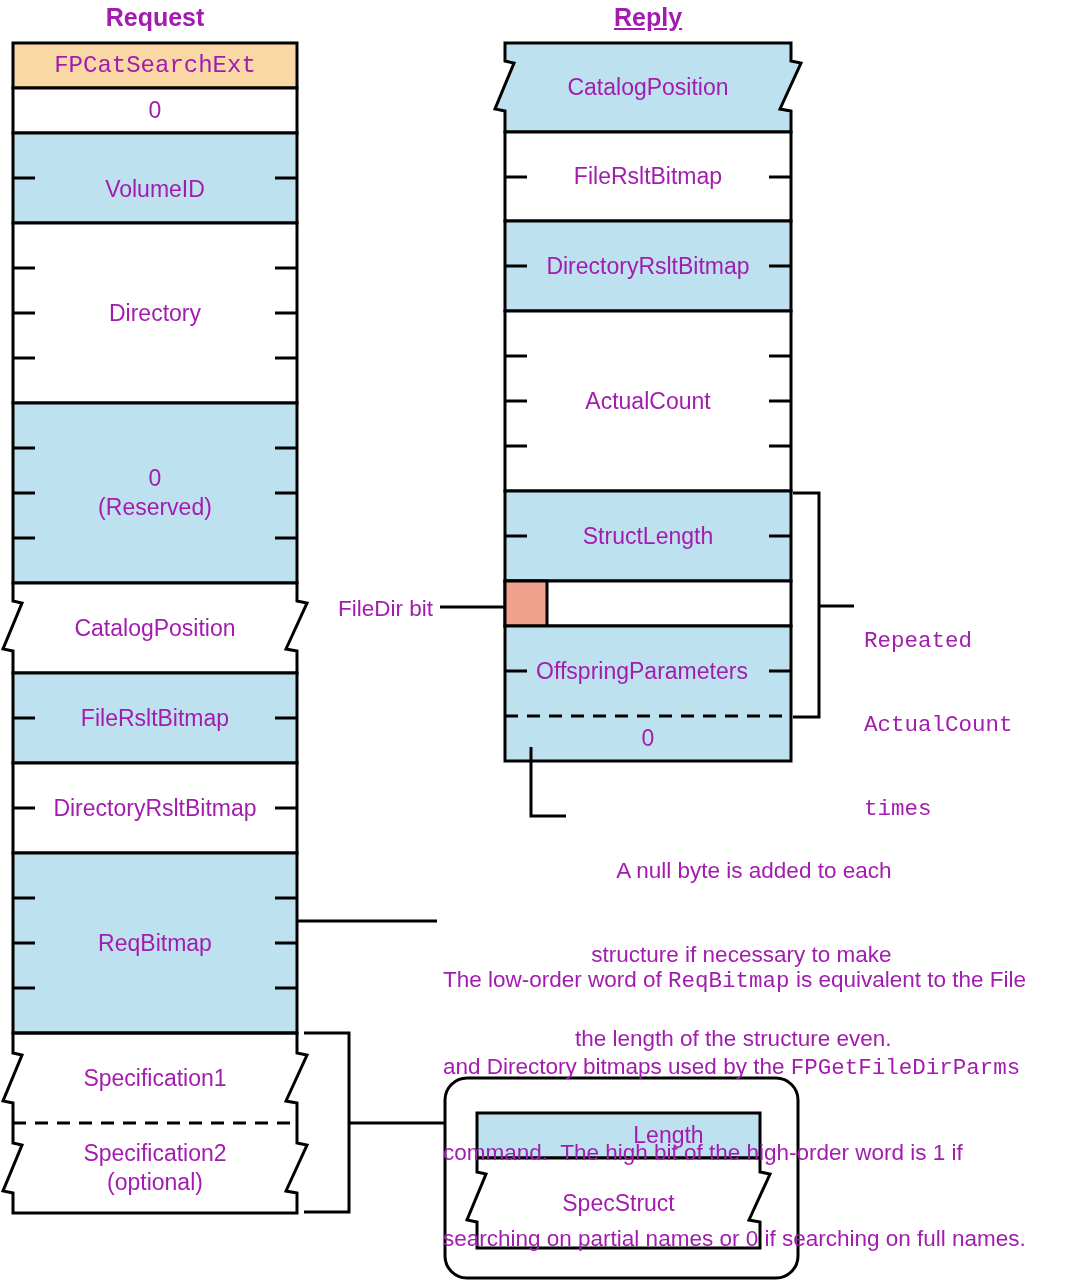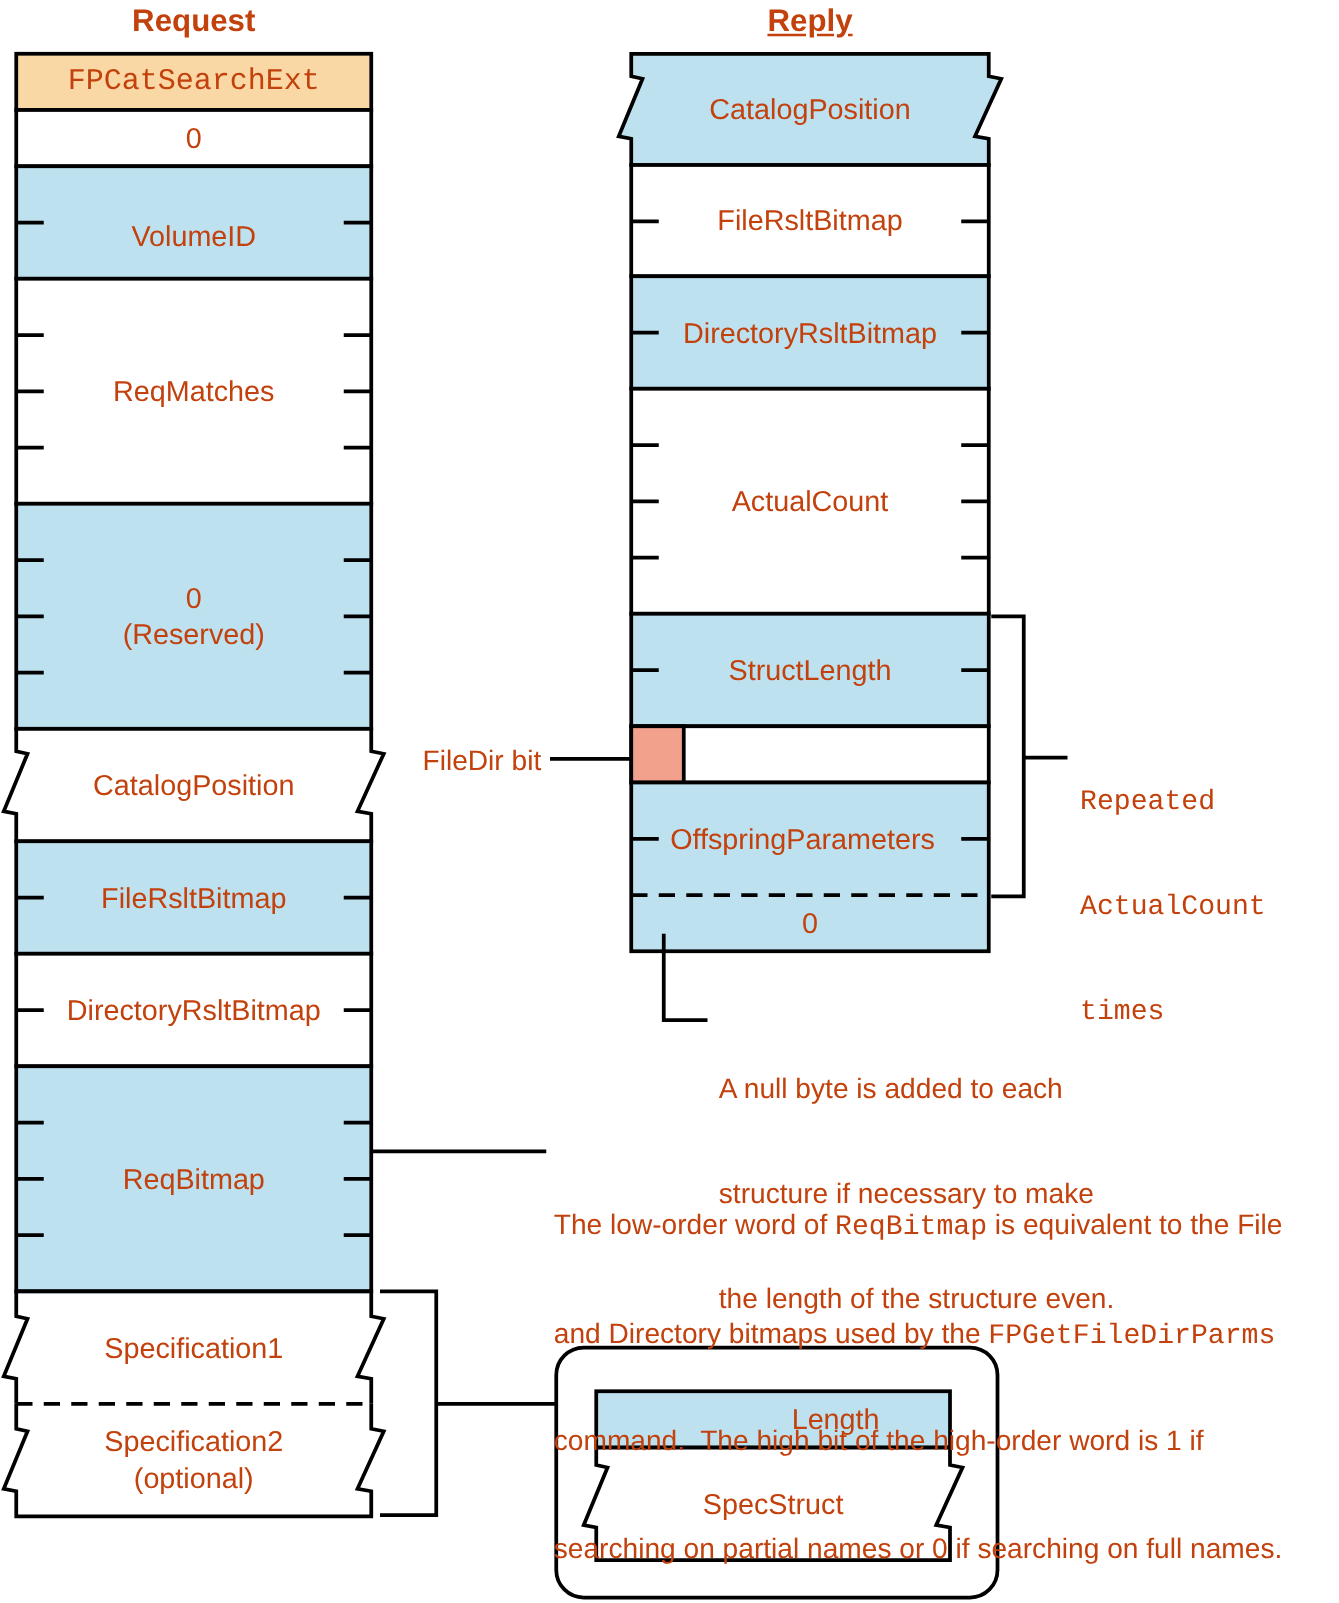--- a/index.html
+++ b/index.html
@@ -1,21 +1,21 @@
 <!DOCTYPE html>
 <html><head>
 <meta charset="utf-8">
 <style>
   html,body{margin:0;padding:0;background:#ffffff;}
   #stage{
     position:relative;
     width:1071px;height:1282px;
     background:#ffffff;
     font-family:"Liberation Sans", sans-serif;
-    color:#c2410c;
+    color:#a21caf;
     overflow:hidden;
   }
   #artwork{position:absolute;left:0;top:0;}
   .col-title{
     position:absolute;
     display:flex;align-items:center;justify-content:center;
     font-size:25px;font-weight:bold;
   }
   .cell-label{
     position:absolute;
@@ -106,21 +106,21 @@
       <path d="M477,1158 H760 V1172 L770,1174 L749,1220 L760,1222 V1248 H477 V1222 L467,1220 L486,1174 L477,1172 Z" fill="#FFFFFF"></path>
     </g>
   </svg>
 
   <div class="col-title" style="left:13px;top:0;width:284px;height:34px;">Request</div>
   <div class="col-title" style="left:505px;top:0;width:286px;height:34px;text-decoration:underline;">Reply</div>
 
   <div class="cell-label mono" style="left:13px;top:43px;width:284px;height:45px;">FPCatSearchExt</div>
   <div class="cell-label" style="left:13px;top:88px;width:284px;height:45px;">0</div>
   <div class="cell-label" style="left:13px;top:133px;width:284px;height:112px;">VolumeID</div>
-  <div class="cell-label" style="left:13px;top:223px;width:284px;height:180px;">ReqMatches</div>
+  <div class="cell-label" style="left:13px;top:223px;width:284px;height:180px;">Directory</div>
   <div class="cell-label" style="left:13px;top:403px;width:284px;height:180px;">
     <span>0</span>
     <span>(Reserved)</span>
   </div>
   <div class="cell-label" style="left:13px;top:583px;width:284px;height:90px;">CatalogPosition</div>
   <div class="cell-label" style="left:13px;top:673px;width:284px;height:90px;">FileRsltBitmap</div>
   <div class="cell-label" style="left:13px;top:763px;width:284px;height:90px;">DirectoryRsltBitmap</div>
   <div class="cell-label" style="left:13px;top:853px;width:284px;height:180px;">ReqBitmap</div>
   <div class="cell-label" style="left:13px;top:1033px;width:284px;height:90px;">Specification1</div>
   <div class="cell-label" style="left:13px;top:1123px;width:284px;height:90px;">
@@ -140,21 +140,21 @@
   <div class="cell-label" style="left:477px;top:1158px;width:283px;height:90px;">SpecStruct</div>
 
   <div class="note right-align" style="left:330px;top:595px;width:103px;">FileDir bit</div>
 
   <div class="note" style="left:864px;top:571px;font-family:Liberation Mono, monospace;">
     <div>Repeated</div>
     <div>ActualCount</div>
     <div>times</div>
   </div>
 
-  <div class="note" style="left:575px;top:801px;">
+  <div class="note" style="left:575px;top:801px;text-align:right;">
     <div>A null byte is added to each</div>
     <div>structure if necessary to make</div>
     <div>the length of the structure even.</div>
   </div>
 
   <div class="note rb" style="left:443px;top:909px;">
     <div><span>The low-order word of </span><span class="mono">ReqBitmap</span><span> is equivalent to the File</span></div>
     <div><span>and Directory bitmaps used by the </span><span class="mono">FPGetFileDirParms</span></div>
     <div>command.  The high bit of the high-order word is 1 if</div>
     <div>searching on partial names or 0 if searching on full names.</div>

